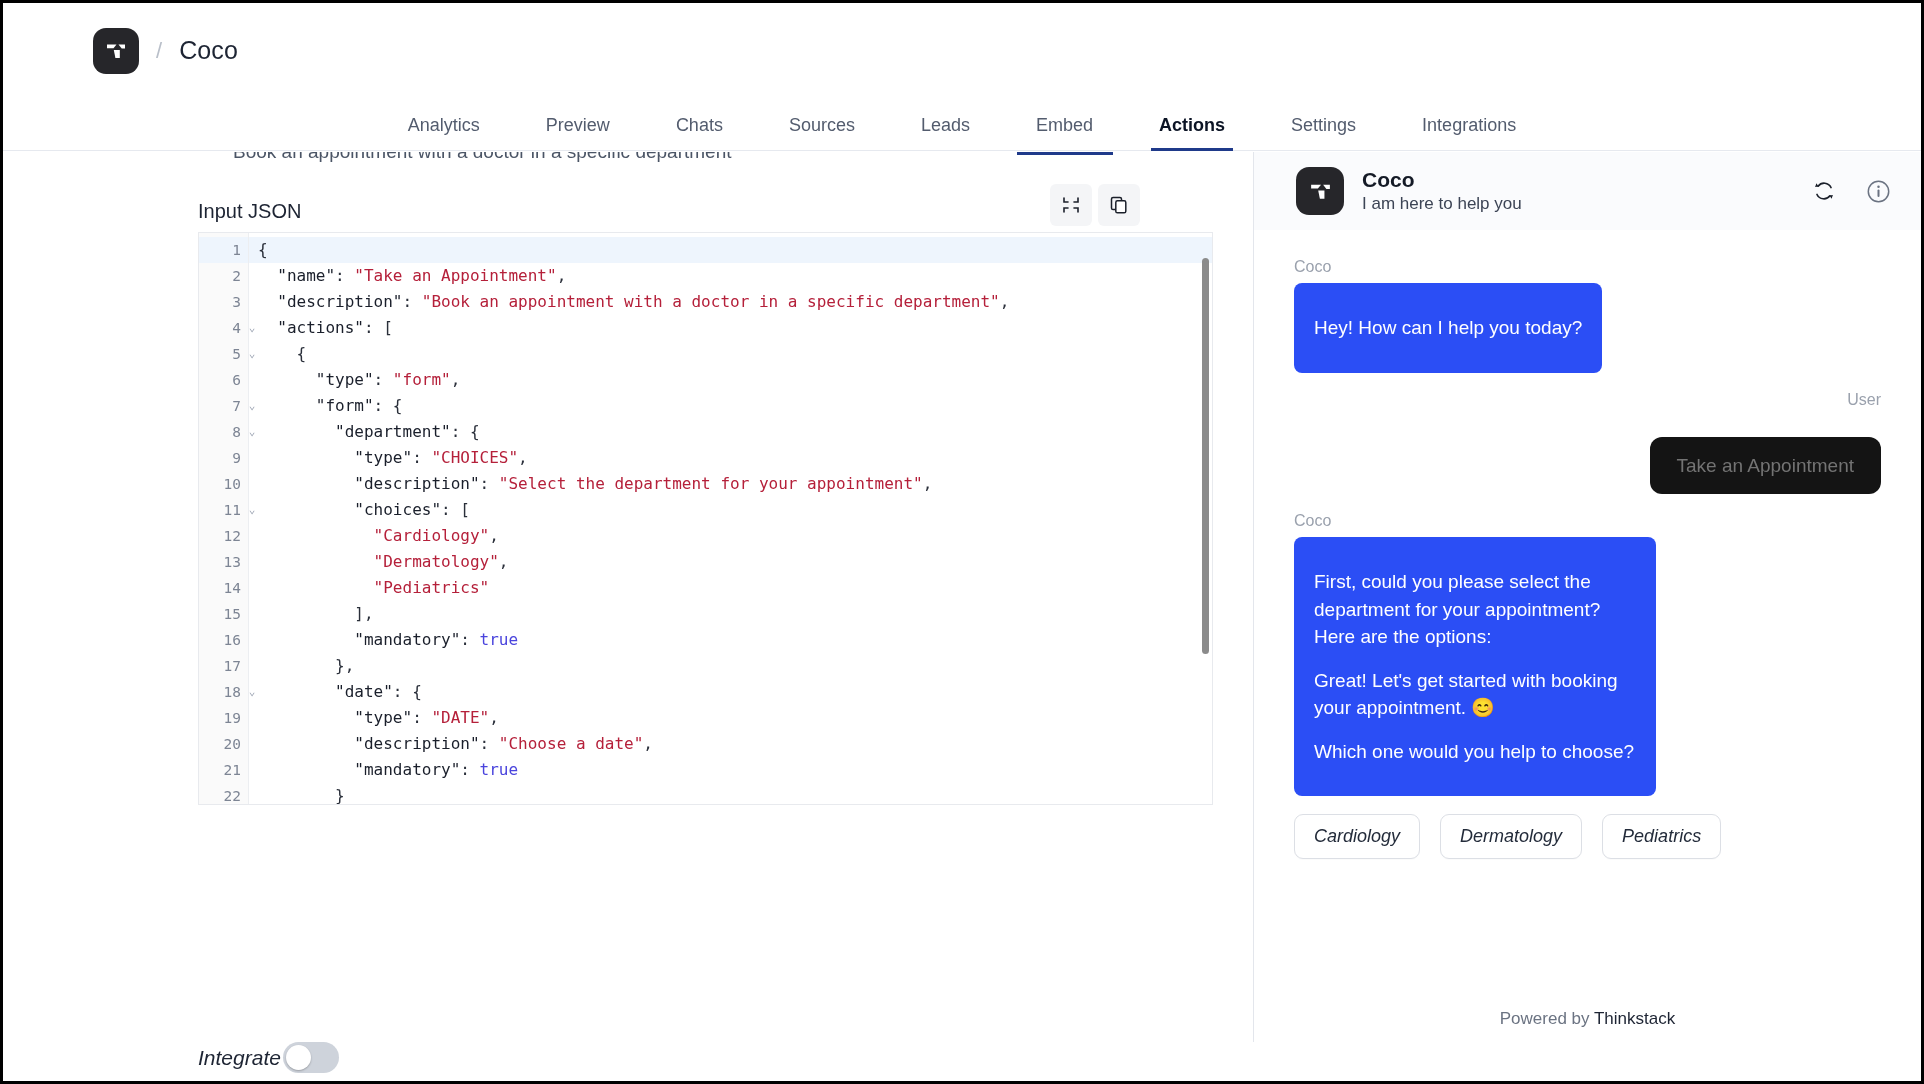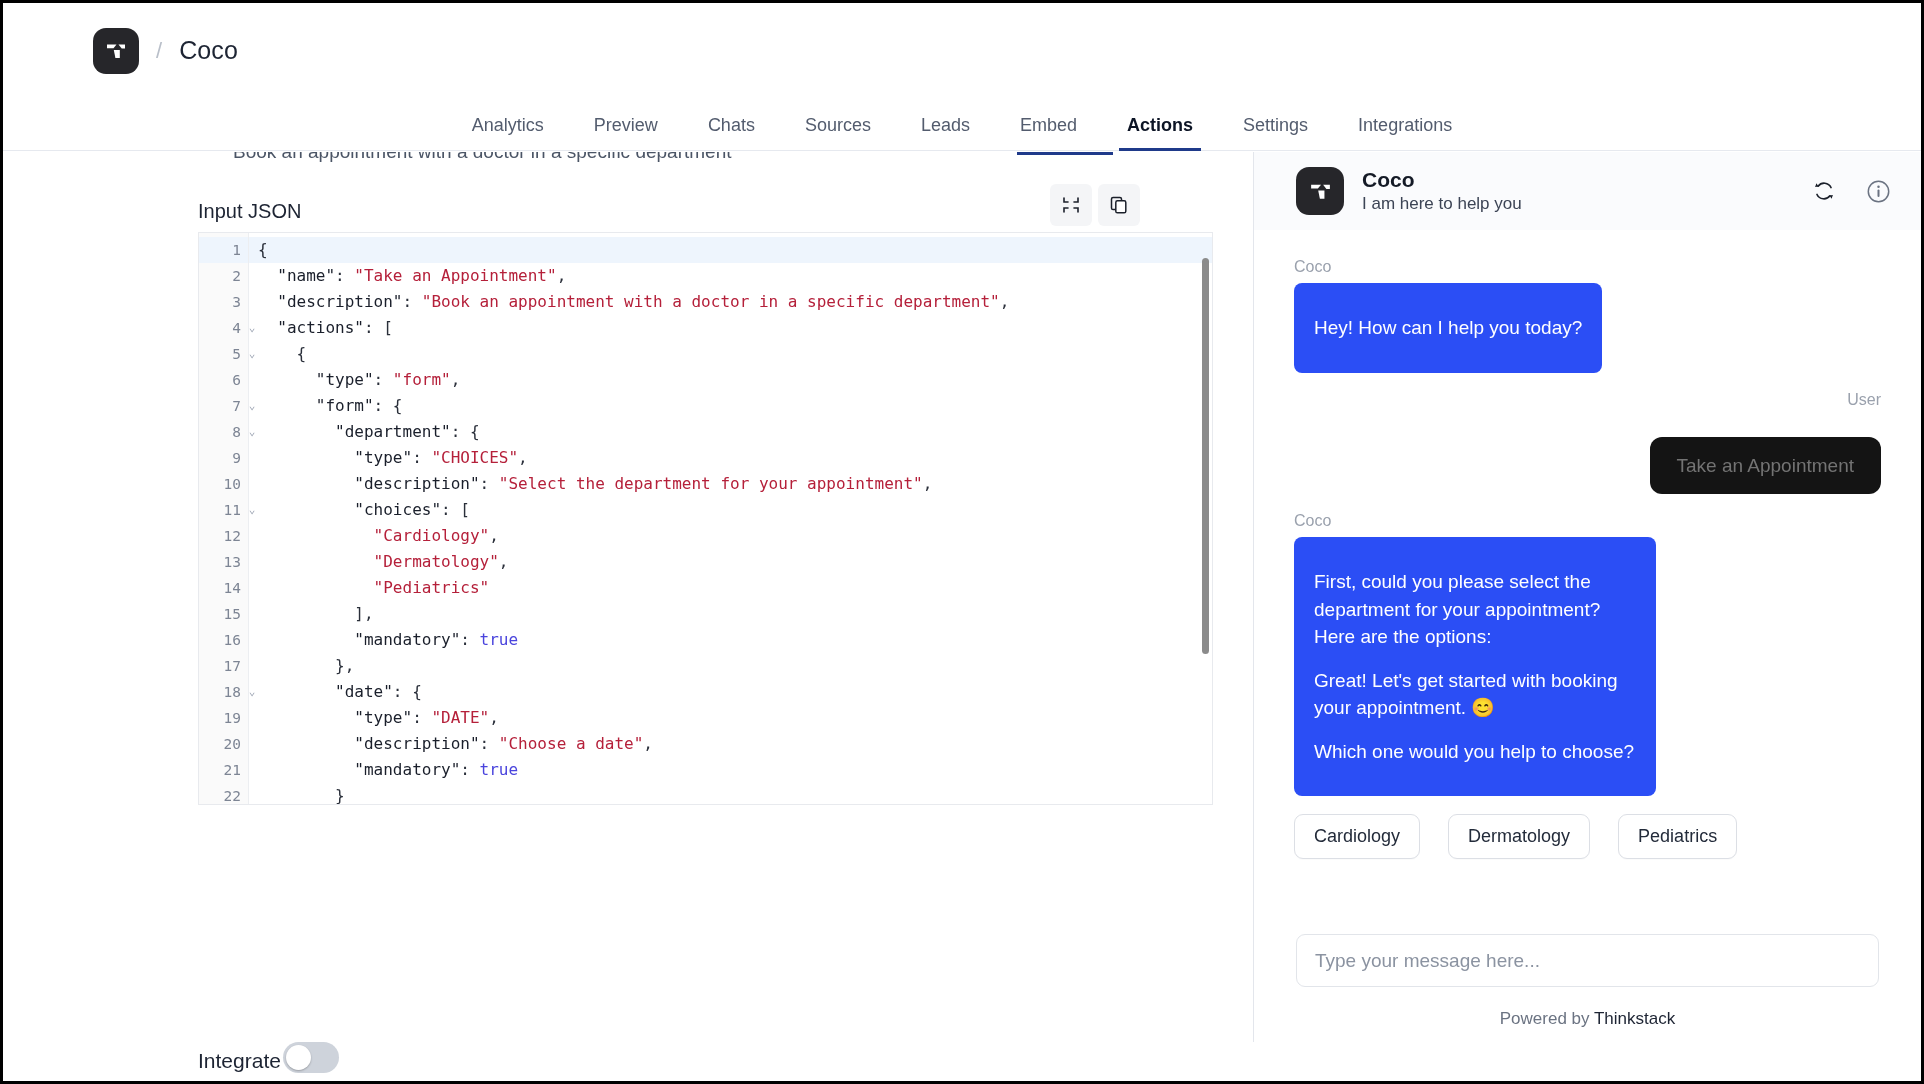--- a/index.html
+++ b/index.html
@@ -87,21 +87,21 @@
   .tabnav {
     position: absolute;
     left: 0; top: 95px;
     width: 1918px;
     height: 53px;
     background: #ffffff;
     border-bottom: 1px solid #e6e9ef;
     display: flex;
     align-items: flex-end;
     justify-content: center;
-    gap: 0px;
+    gap: 16px;
   }
   .tab {
     font-size: 18px;
     color: #535c6e;
     padding: 0 25px 14px 25px;
     position: relative;
     cursor: pointer;
     white-space: nowrap;
   }
   .tab.active {
@@ -260,22 +260,23 @@
     width: 7px;
     height: 396px;
     background: #8b8b8b;
     border-radius: 4px;
   }
 
   
   .row-toggle {
     position: absolute;
     display: flex;
-    align-items: flex-end;
+    align-items: center;
     gap: 2px;
+    font-style: italic;
   }
   .row-integrate { left: 195px; top: 890px; }
 
   .toggle-label {
     font-size: 21px;
     color: #1d2433;
   }
   .switch {
     width: 56px; height: 31px;
     border-radius: 16px;
@@ -367,22 +368,23 @@
     border-radius: 12px;
     padding: 15px 27px;
     margin-top: 21px;
   }
   .row-right { text-align: right; }
   .bubble p + p { margin-top: 16px; }
 
   .chips {
     margin-top: 18px;
     display: flex;
-    gap: 28px;
+    gap: 20px;
     flex-wrap: wrap;
+    font-style: italic;
   }
   .chip {
     border: 1px solid #dcdfe5;
     border-radius: 9px;
     background: #ffffff;
     padding: 11px 19px;
     font-size: 18px;
     color: #232b3a;
     cursor: pointer;
     box-shadow: 0 1px 1px rgba(0,0,0,.02);
@@ -589,20 +591,19 @@
             <div><div class="bubble bot"><p>First, could you please select the department for your appointment? Here are the options:</p><p>Great! Let's get started with booking your appointment. 😊</p><p>Which one would you help to choose?</p></div></div>
           </div>
           <div class="chips">
             <div class="chip">Cardiology</div>
             <div class="chip">Dermatology</div>
             <div class="chip">Pediatrics</div>
           </div>
         </div>
 
       <div class="chat-footer">
-        <div class="chat-input">Type your message here...</div>
         <div class="powered">
           <span>Powered by </span><b>Thinkstack</b>
         </div>
       </div>
     </div>
   </div>
 </div>
 
 </body></html>

